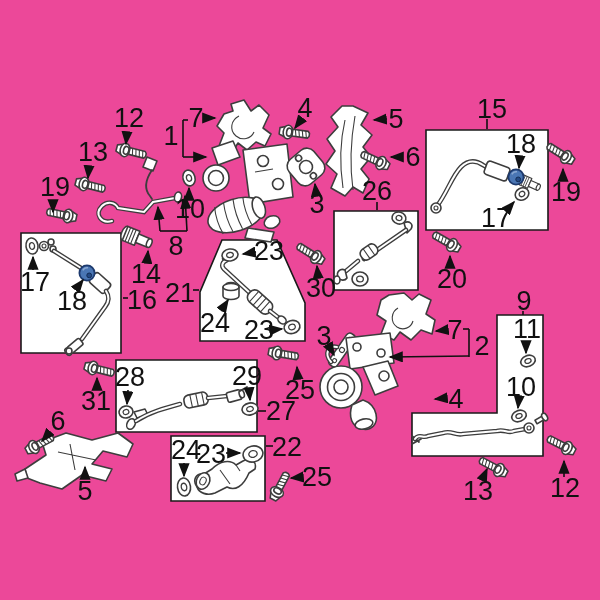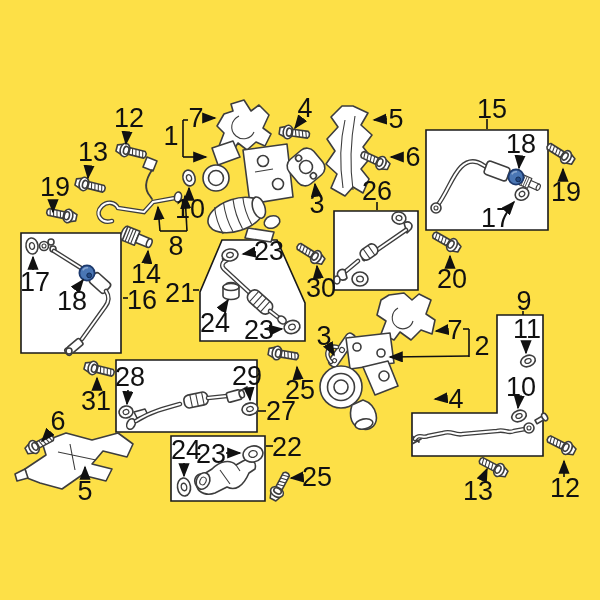--- a/index.html
+++ b/index.html
@@ -1,16 +1,16 @@
 <!DOCTYPE html>
 <html><head>
 <meta charset="utf-8">
 <style>
   html,body{margin:0;padding:0;background:#ffffff;}
-  .stage{width:600px;height:600px;position:relative;background:#fde047;overflow:hidden;}
+  .stage{width:600px;height:600px;position:relative;background:#ec4899;overflow:hidden;}
   svg{display:block;}
   .box{fill:#ffffff;stroke:#1a1a1a;stroke-width:1.6;}
   .part{fill:#ffffff;stroke:#3d3d3d;stroke-width:1.6;stroke-linejoin:round;}
   .partline{fill:none;stroke:#3d3d3d;stroke-width:1.1;}
   .tube-o{fill:none;stroke:#3d3d3d;stroke-width:4.6;stroke-linecap:round;}
   .tube-i{fill:none;stroke:#ffffff;stroke-width:2;stroke-linecap:round;}
   .thin{fill:none;stroke:#3d3d3d;stroke-width:1.8;stroke-linecap:round;}
   .callout-line{stroke:#111111;stroke-width:1.6;fill:none;}
   text.callout{font-family:"Liberation Sans",sans-serif;font-size:27px;fill:#111111;
                text-anchor:middle;}

